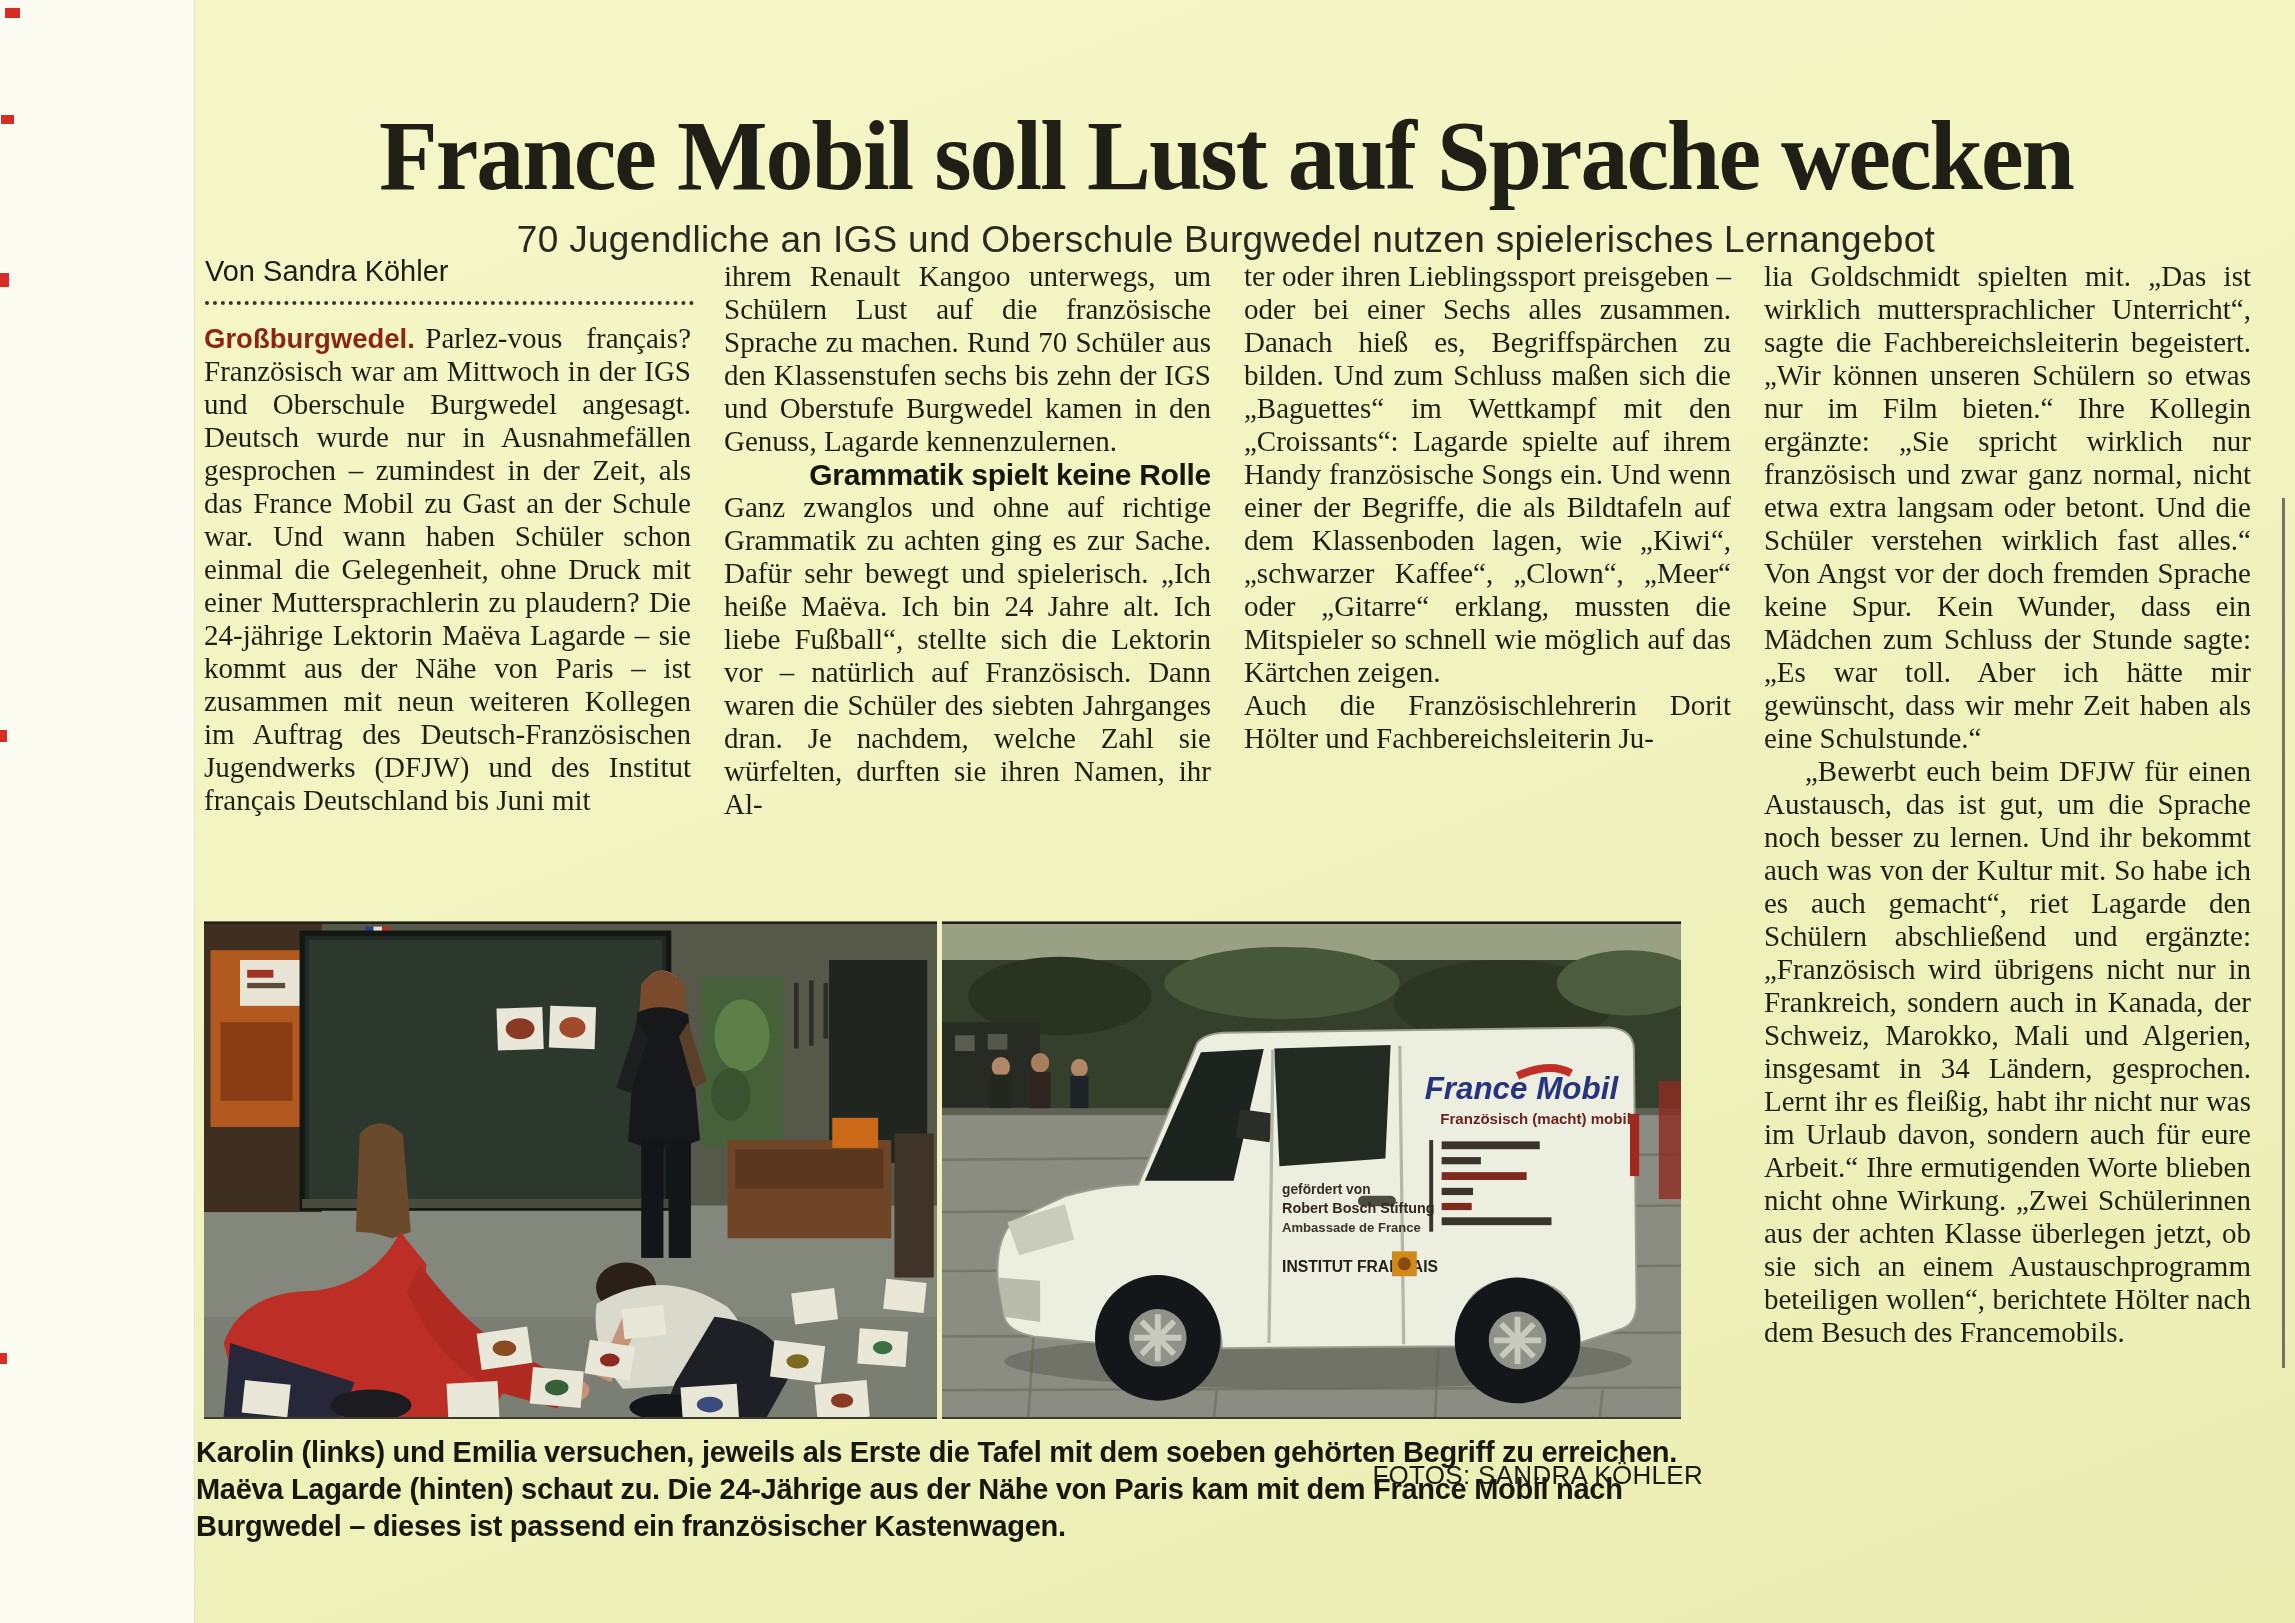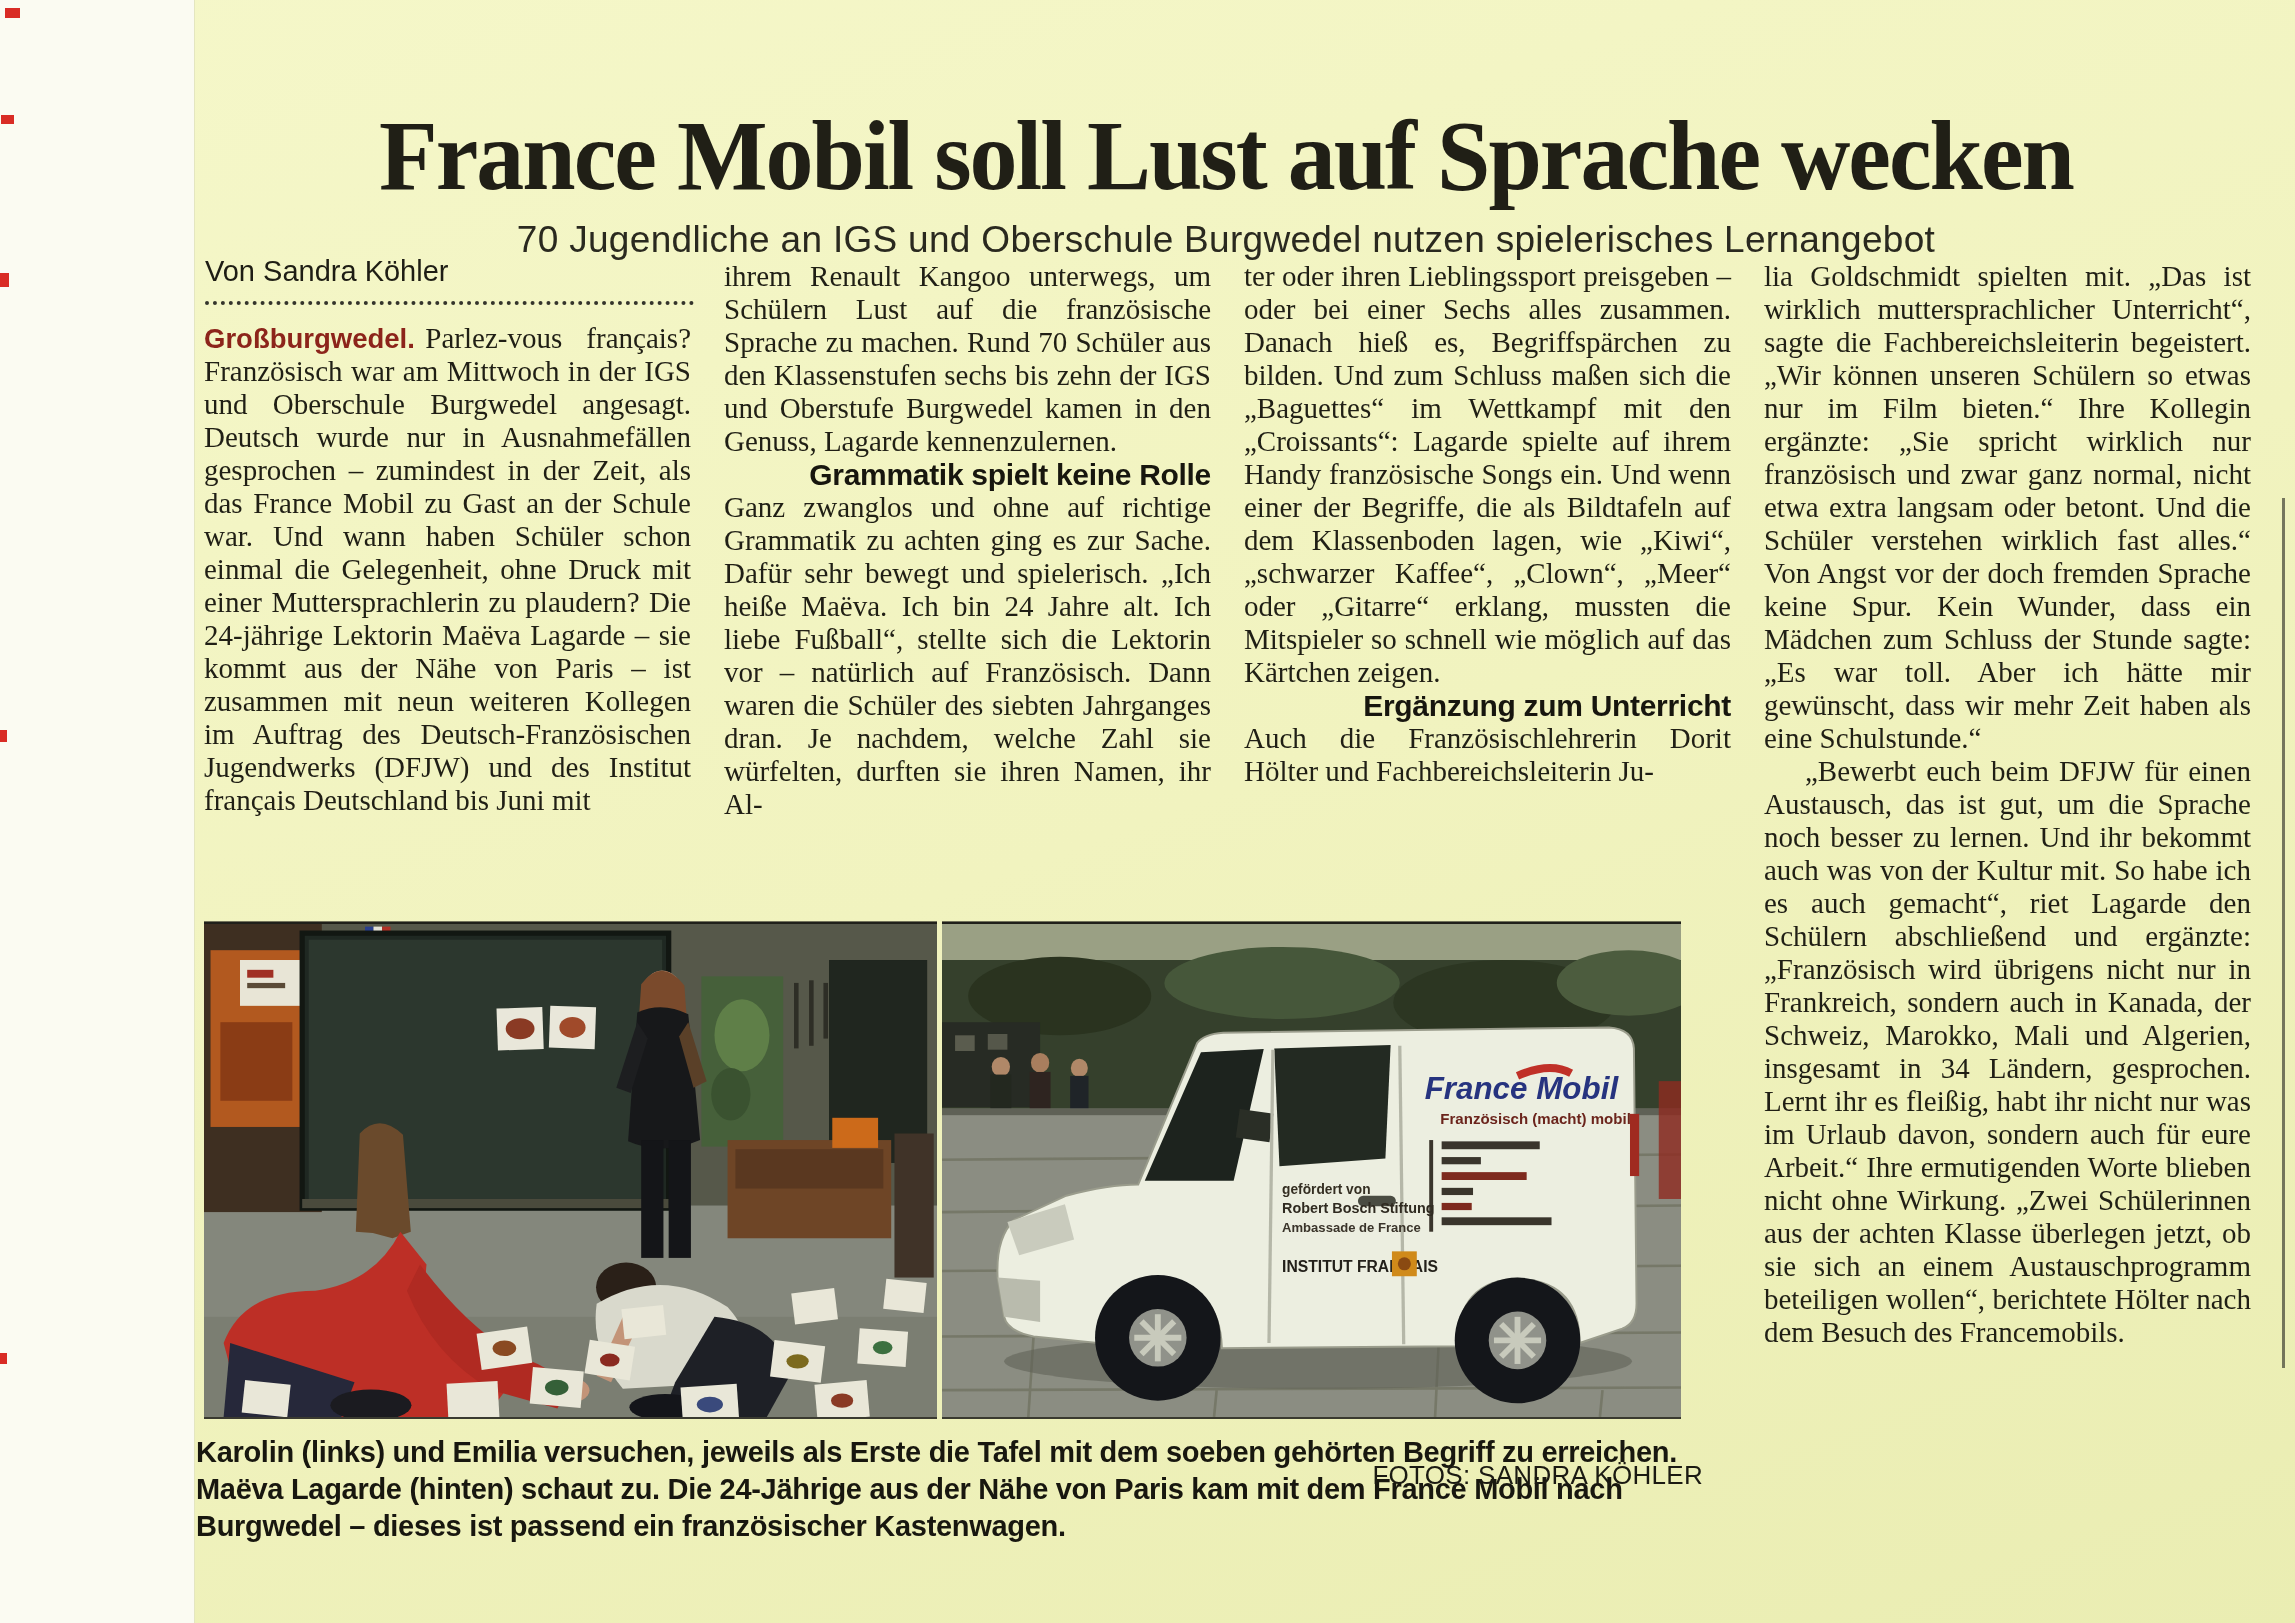--- a/index.html
+++ b/index.html
@@ -68,21 +68,20 @@
   </div>
 
   <div class="col" id="col-2">
     <p>ihrem Renault Kangoo unterwegs, um Schülern Lust auf die französische Sprache zu machen. Rund 70 Schüler aus den Klassenstufen sechs bis zehn der IGS und Oberstufe Burgwedel kamen in den Genuss, Lagarde kennenzulernen.</p>
     <p class="subhead">Grammatik spielt keine Rolle</p>
     <p>Ganz zwanglos und ohne auf richtige Grammatik zu achten ging es zur Sache. Dafür sehr bewegt und spielerisch. „Ich heiße Maëva. Ich bin 24 Jahre alt. Ich liebe Fußball“, stellte sich die Lektorin vor – natürlich auf Französisch. Dann waren die Schüler des siebten Jahrganges dran. Je nachdem, welche Zahl sie würfelten, durften sie ihren Namen, ihr Al-</p>
   </div>
 
   <div class="col" id="col-3">
     <p>ter oder ihren Lieblingssport preisgeben – oder bei einer Sechs alles zusammen. Danach hieß es, Begriffspärchen zu bilden. Und zum Schluss maßen sich die „Baguettes“ im Wettkampf mit den „Croissants“: Lagarde spielte auf ihrem Handy französische Songs ein. Und wenn einer der Begriffe, die als Bildtafeln auf dem Klassenboden lagen, wie „Kiwi“, „schwarzer Kaffee“, „Clown“, „Meer“ oder „Gitarre“ erklang, mussten die Mitspieler so schnell wie möglich auf das Kärtchen zeigen.</p>
-    <p class="subhead">Ergänzung zum Unterricht</p>
     <p>Auch die Französischlehrerin Dorit Hölter und Fachbereichsleiterin Ju-</p>
   </div>
 
   <div class="col" id="col-4">
     <p>lia Goldschmidt spielten mit. „Das ist wirklich muttersprachlicher Unterricht“, sagte die Fachbereichsleiterin begeistert. „Wir können unseren Schülern so etwas nur im Film bieten.“ Ihre Kollegin ergänzte: „Sie spricht wirklich nur französisch und zwar ganz normal, nicht etwa extra langsam oder betont. Und die Schüler verstehen wirklich fast alles.“ Von Angst vor der doch fremden Sprache keine Spur. Kein Wunder, dass ein Mädchen zum Schluss der Stunde sagte: „Es war toll. Aber ich hätte mir gewünscht, dass wir mehr Zeit haben als eine Schulstunde.“</p>
     <p class="indent">„Bewerbt euch beim DFJW für einen Austausch, das ist gut, um die Sprache noch besser zu lernen. Und ihr bekommt auch was von der Kultur mit. So habe ich es auch gemacht“, riet Lagarde den Schülern abschließend und ergänzte: „Französisch wird übrigens nicht nur in Frankreich, sondern auch in Kanada, der Schweiz, Marokko, Mali und Algerien, insgesamt in 34 Ländern, gesprochen. Lernt ihr es fleißig, habt ihr nicht nur was im Urlaub davon, sondern auch für eure Arbeit.“ Ihre ermutigenden Worte blieben nicht ohne Wirkung. „Zwei Schülerinnen aus der achten Klasse überlegen jetzt, ob sie sich an einem Austauschprogramm beteiligen wollen“, berichtete Hölter nach dem Besuch des Francemobils.</p>
   </div>
 
   <div class="photo" id="photo-left">
     <svg viewBox="0 0 1120 753" preserveAspectRatio="none">

